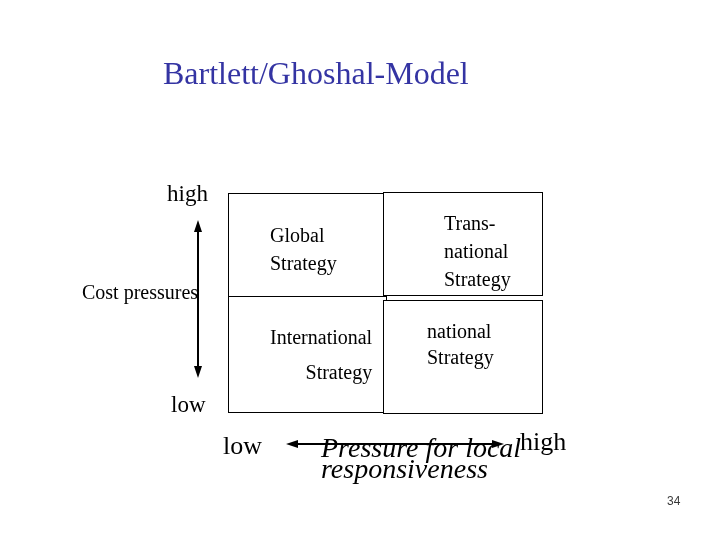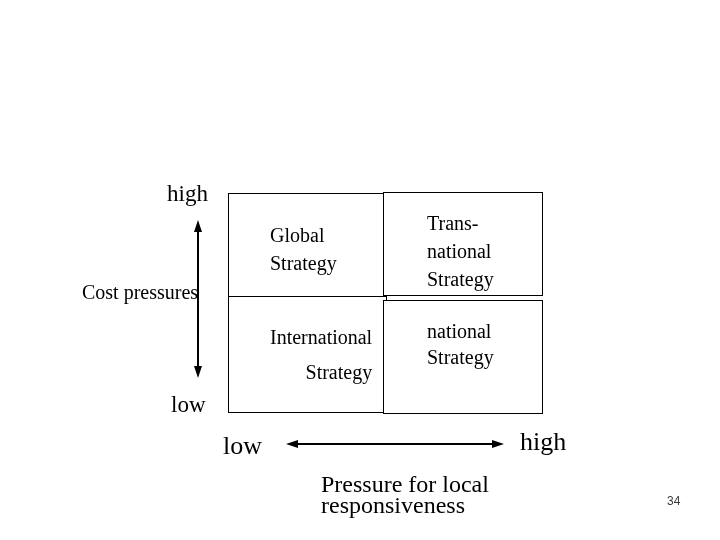--- a/index.html
+++ b/index.html
@@ -52,49 +52,51 @@
   .quad-tr { left: 383px; top: 192px; width: 160px; height: 104px; }
   .quad-bl { left: 228px; top: 296px; width: 159px; height: 117px; }
   .quad-br { left: 383px; top: 300px; width: 160px; height: 114px; }
 
   .quad-text {
     position: absolute;
     font-size: 20px;
     white-space: nowrap;
   }
   .quad-text.tl { left: 270px; top: 221px; line-height: 28px; }
-  .quad-text.tr { left: 427px; top: 209px; line-height: 28px; }
+  .quad-text.tr { left: 444px; top: 209px; line-height: 28px; }
   .quad-text.bl { left: 270px; top: 320px; line-height: 35px; text-align: right; }
   .quad-text.br { left: 427px; top: 318px; line-height: 26px; }
 
   .x-axis-title {
     position: absolute;
     left: 321px;
-    top: 474px;
-    font-size: 24px;
+    top: 437px;
+    font-size: 28px;
     line-height: 21px;
     white-space: nowrap;
+    font-style: italic;
   }
 
   .arrow-svg { position: absolute; }
 
   .page-number {
     position: absolute;
     left: 667px;
     top: 494px;
     font-family: "Liberation Sans", "DejaVu Sans", sans-serif;
     font-size: 12px;
     color: #3a3a3a;
   }
 </style>
 </head>
 <body>
 
 <div class="slide">
 
+  <h1 class="slide-title">Bartlett/Ghoshal-Model</h1>
 
   <div class="axis-label small" style="left:167px; top:181px;">high</div>
 
   <svg class="arrow-svg" style="left:191px; top:220px;" width="14" height="158" viewBox="0 0 14 158" aria-hidden="true">
     <line x1="7" y1="10" x2="7" y2="148" stroke="#000" stroke-width="2"></line>
     <polygon points="7,0 3,12 11,12" fill="#000"></polygon>
     <polygon points="7,158 3,146 11,146" fill="#000"></polygon>
   </svg>
 
   <div class="y-axis-title">Cost pressures</div>

